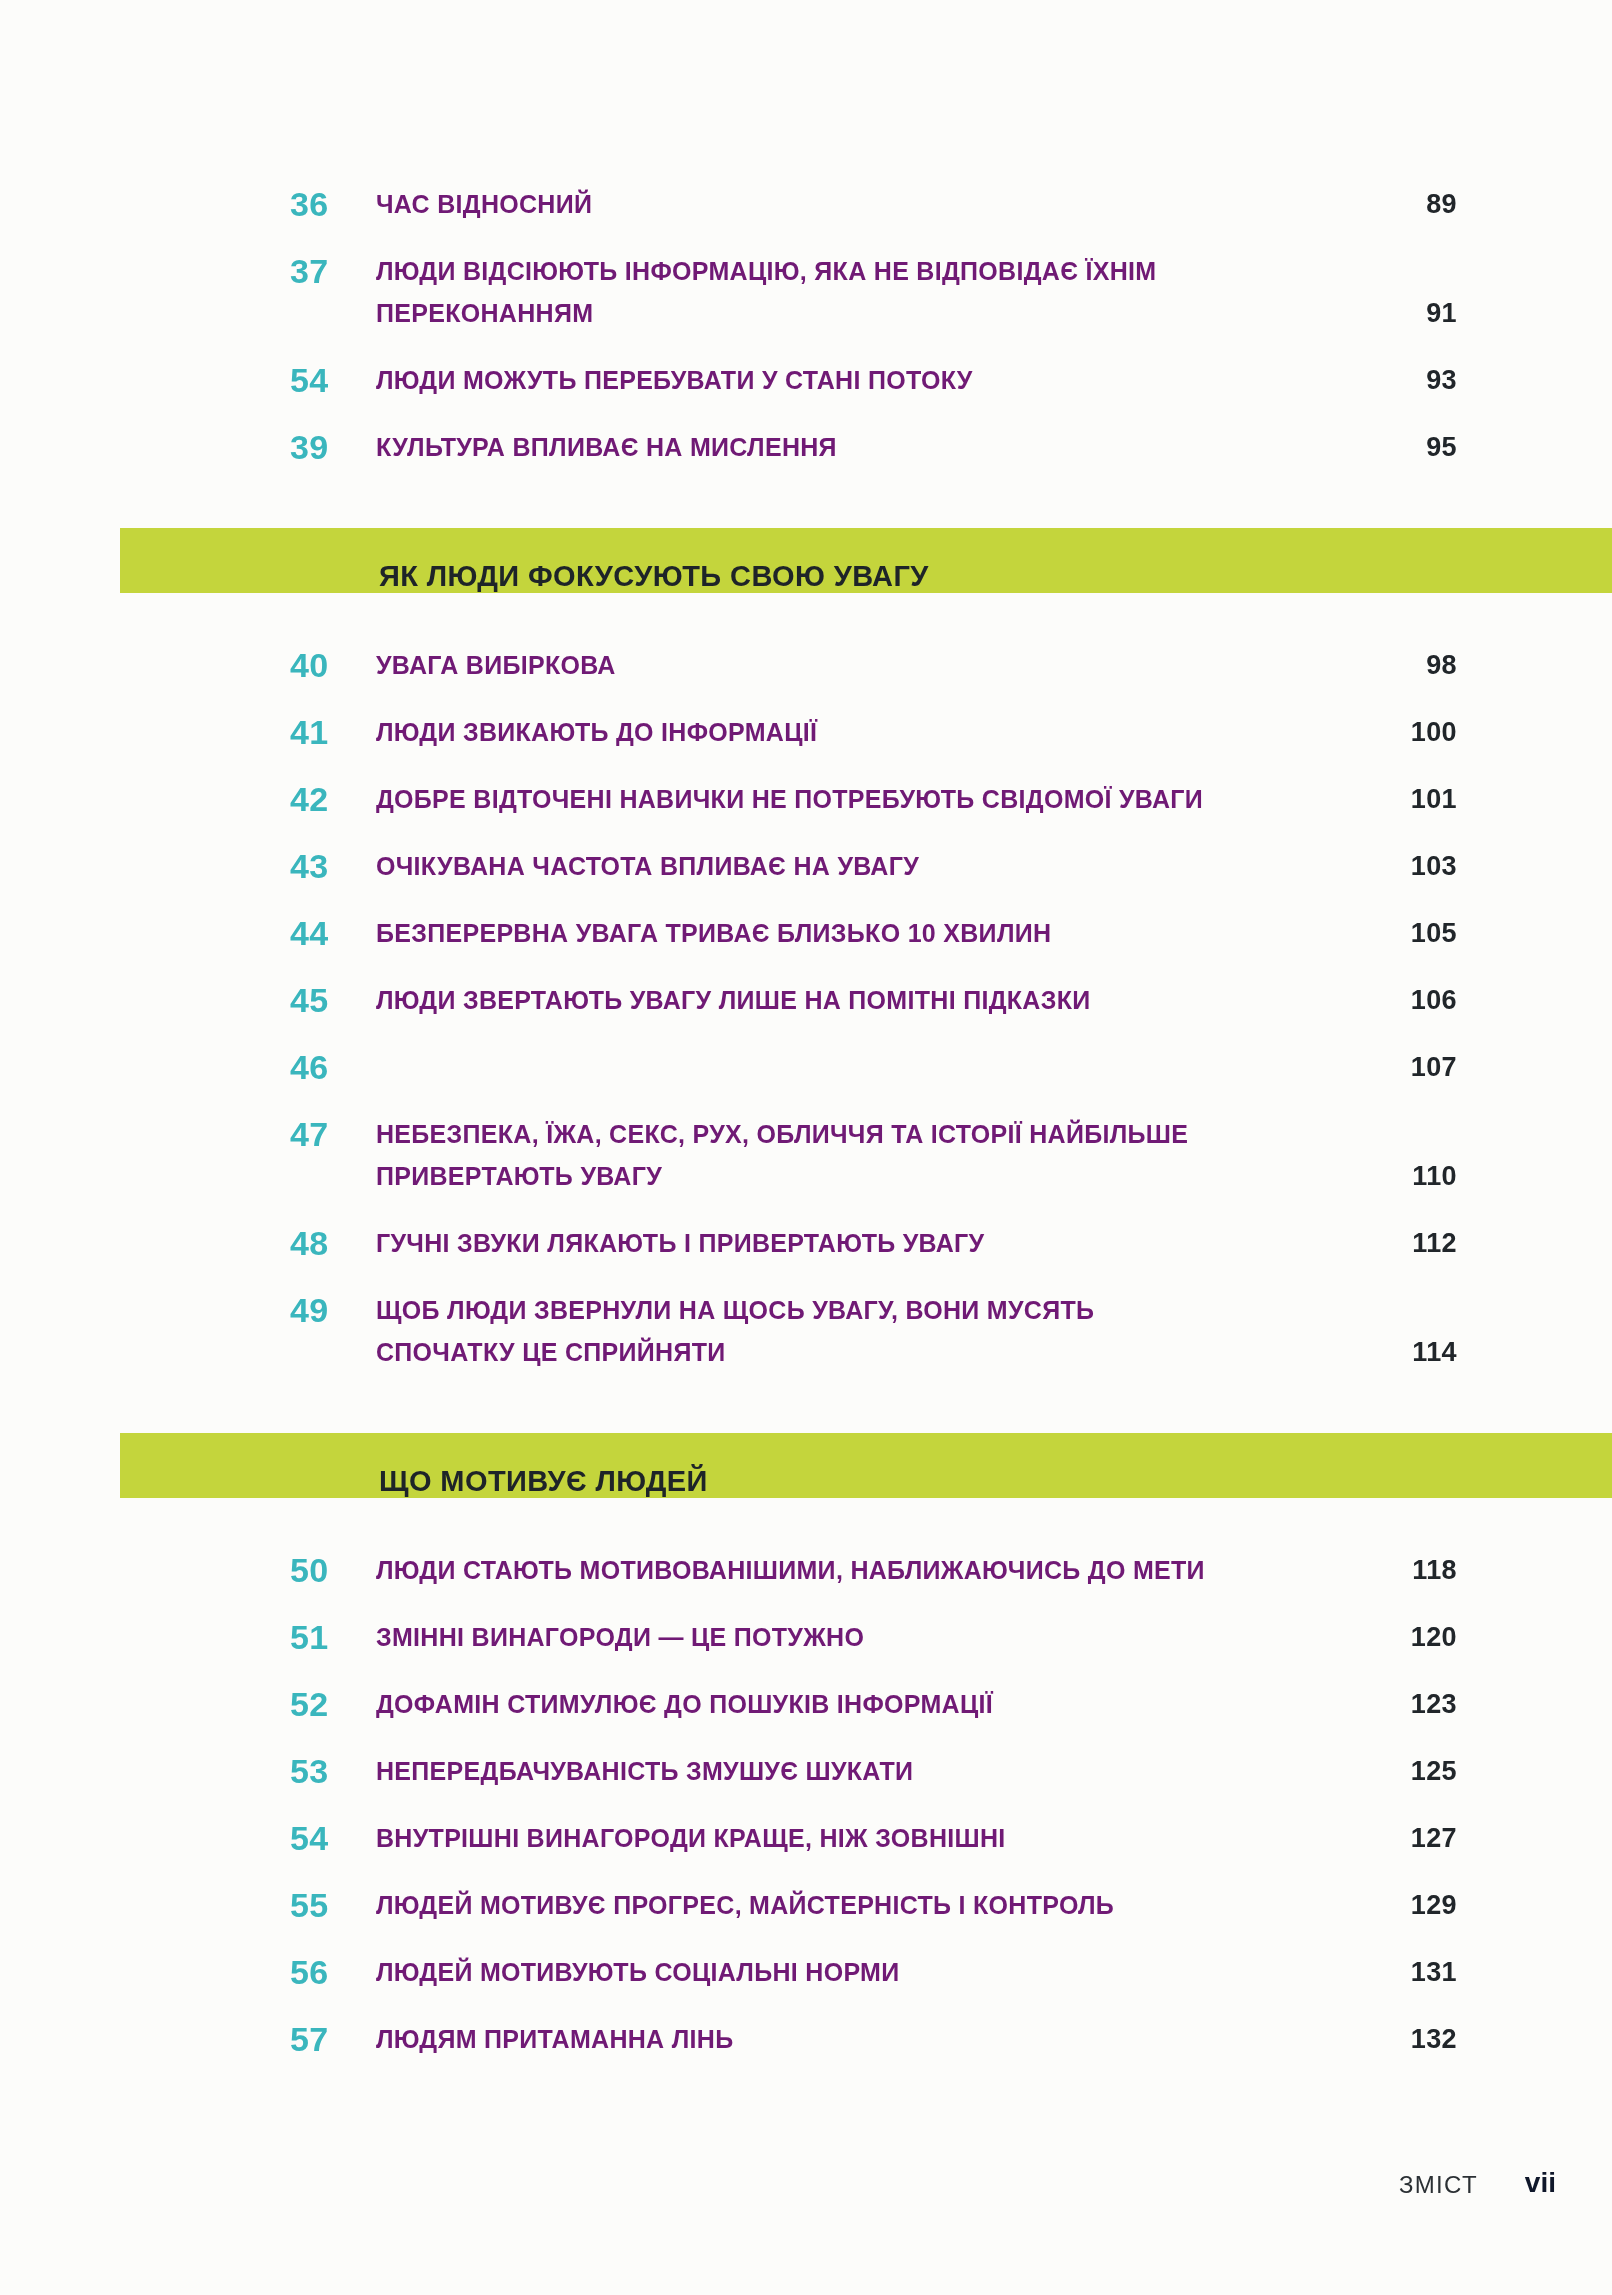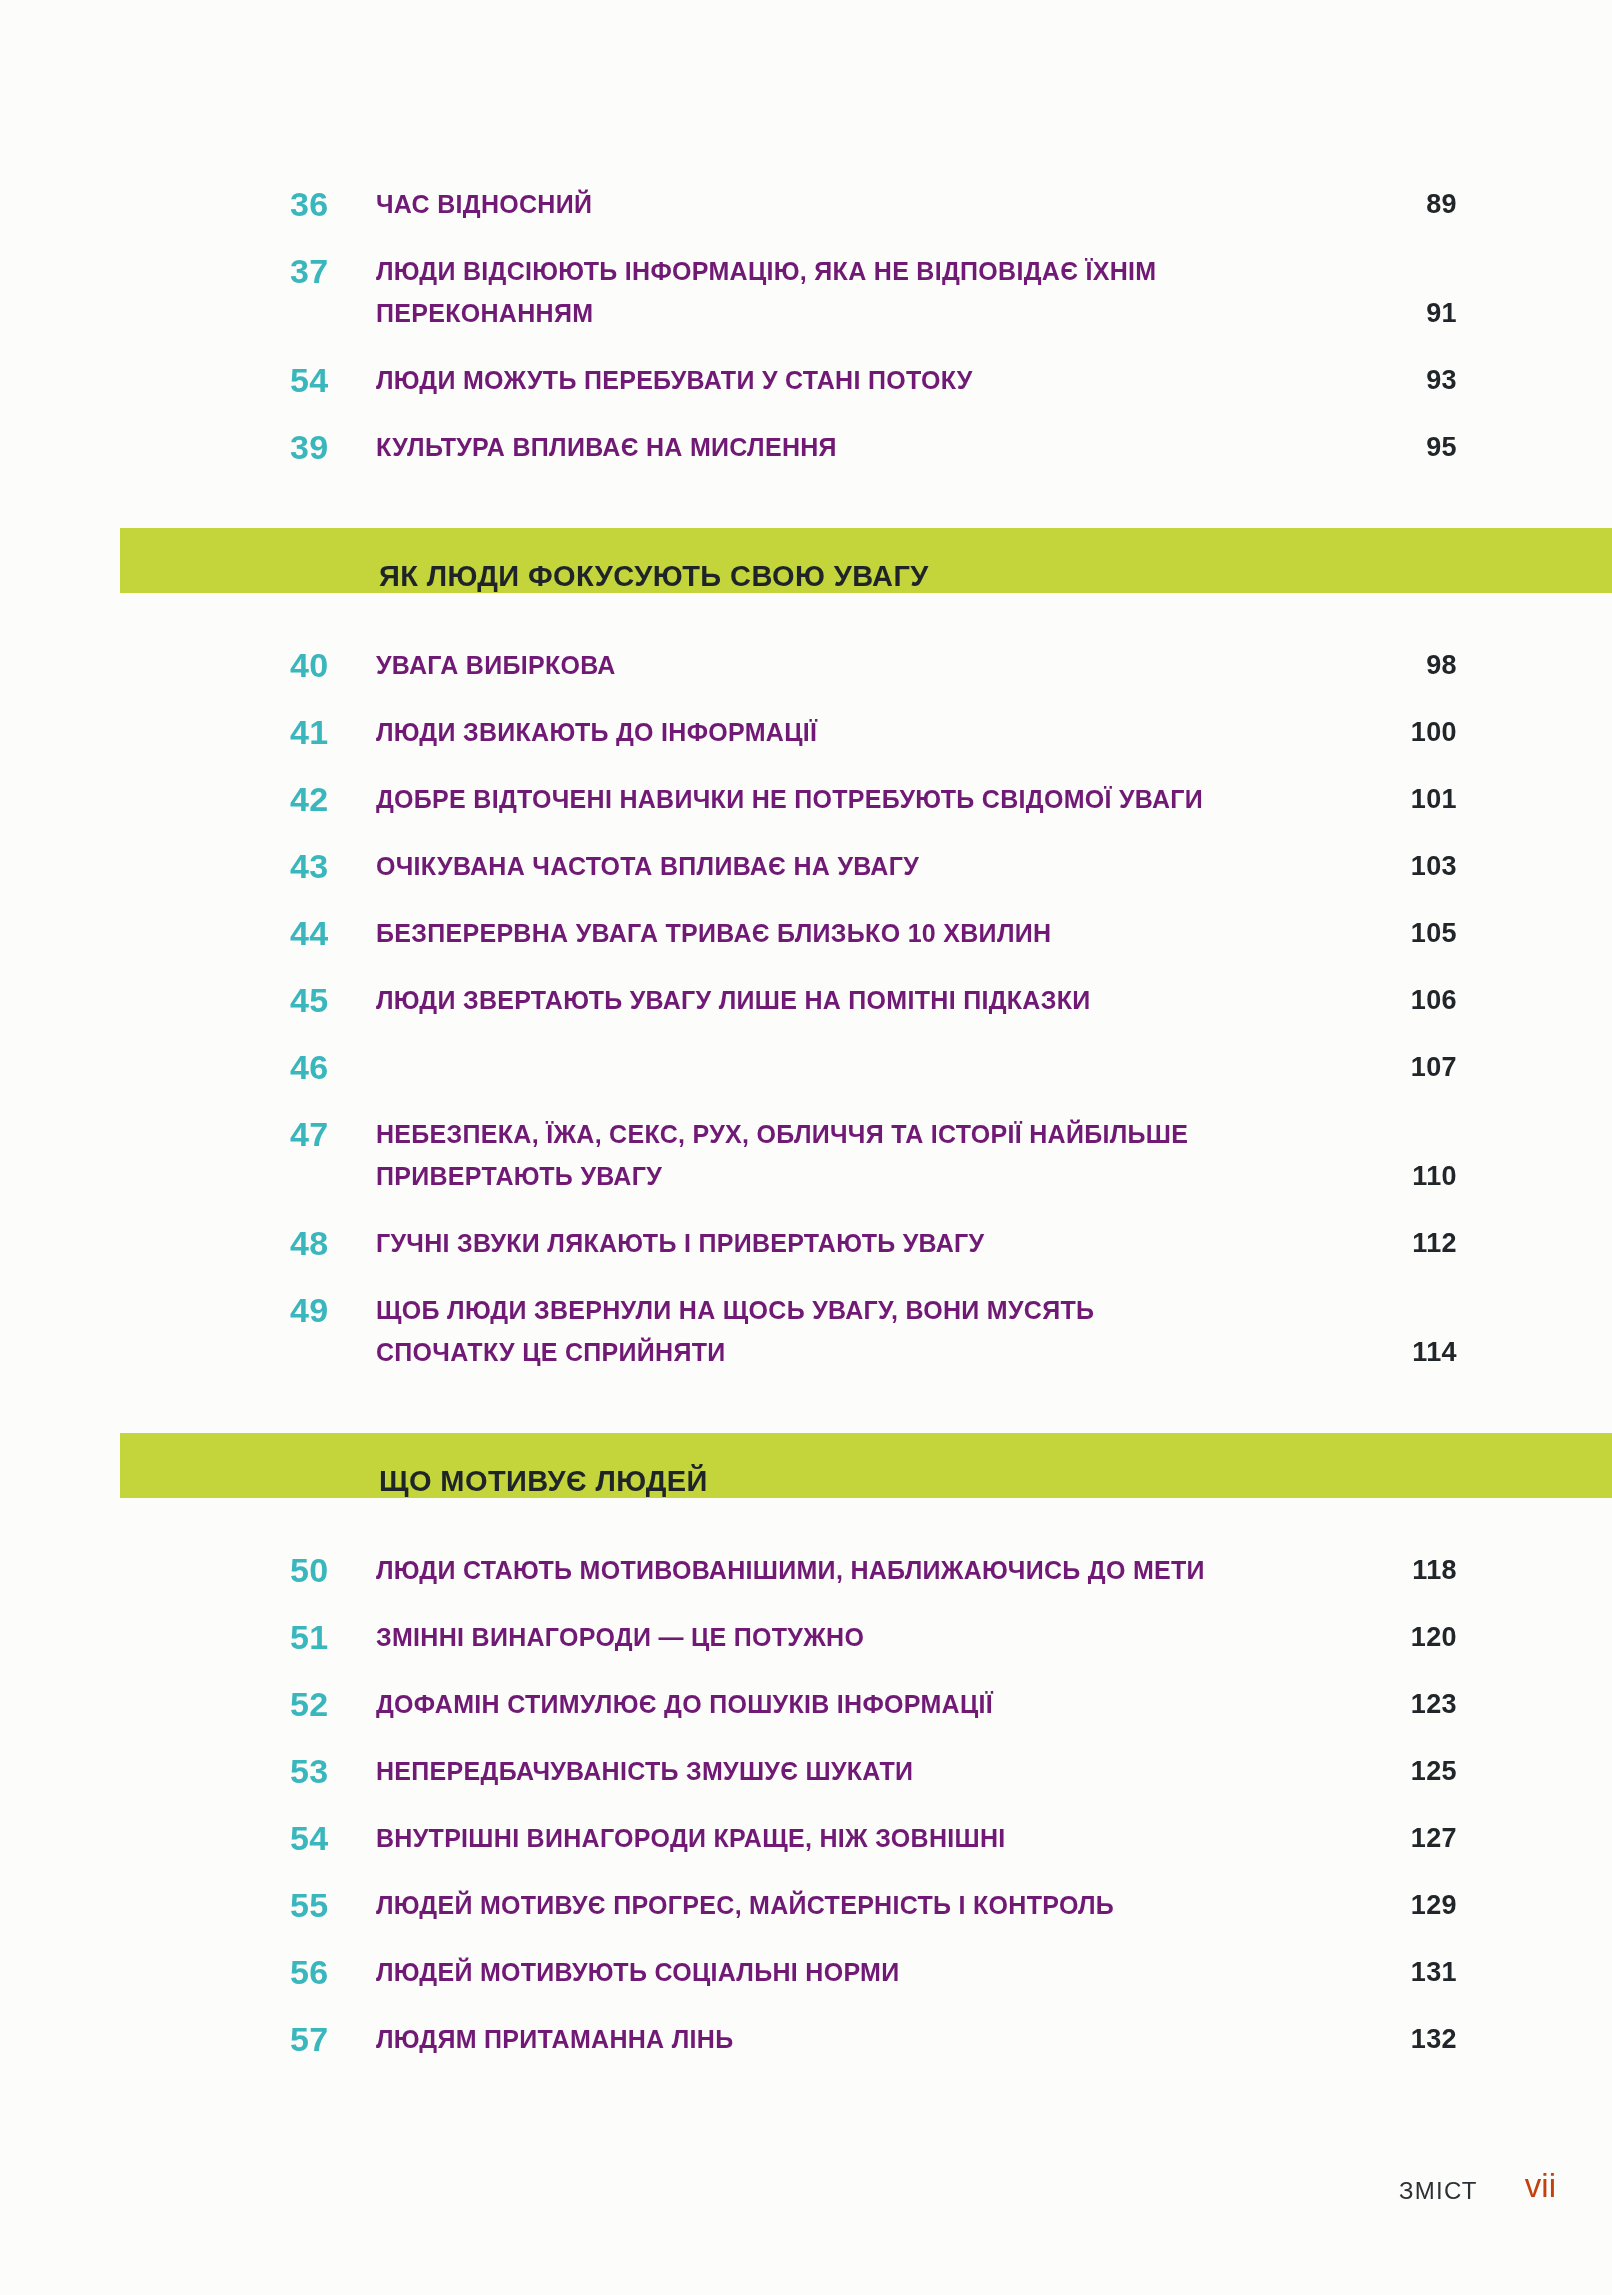--- a/index.html
+++ b/index.html
@@ -81,23 +81,23 @@
     align-items: flex-end;
     gap: 47px;
   }
   .footer .footer-label {
     font-size: 24px;
     font-weight: 400;
     letter-spacing: 1.3px;
     color: #2b3034;
   }
   .footer .footer-page {
-    font-size: 33px;
-    font-weight: 400;
-    color: #c2410c;
+    font-size: 28px;
+    font-weight: 700;
+    color: #0f172a;
   }
 </style>
 </head>
 <body>
 
 <div class="page">
   <main class="toc" id="toc-root">
       <div class="row">
         <span class="num">36</span>
         <span class="title">

